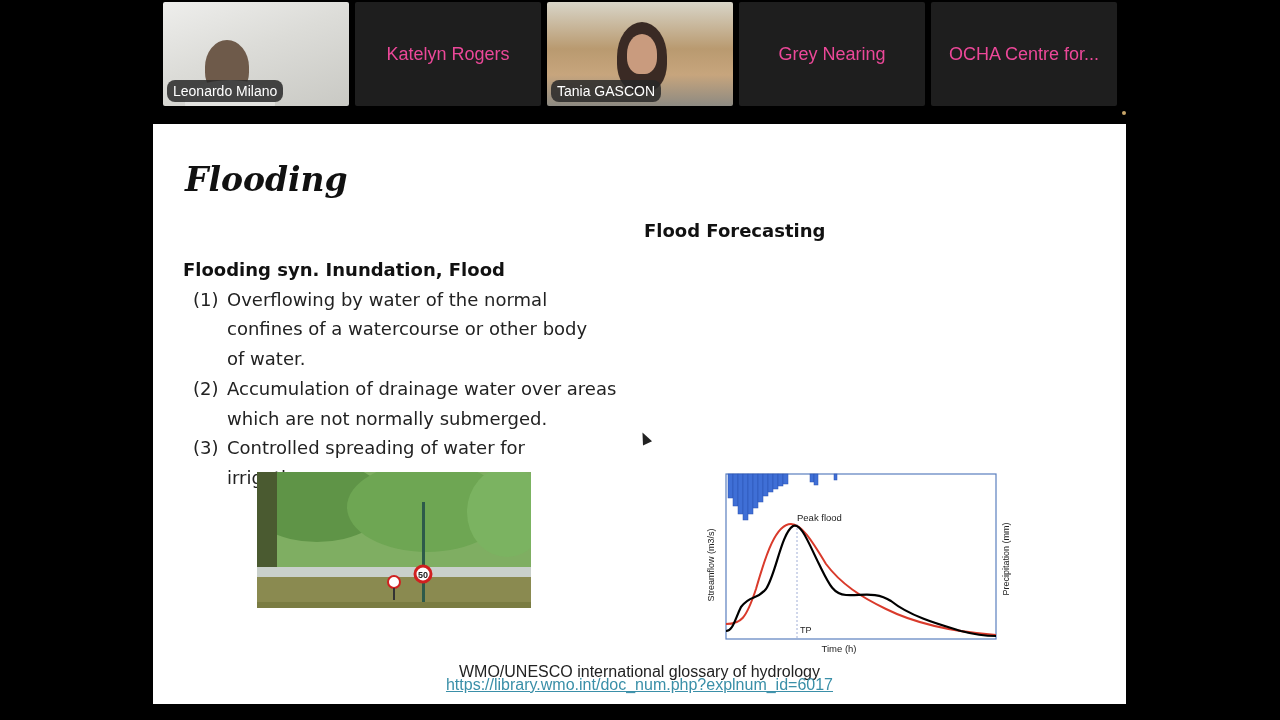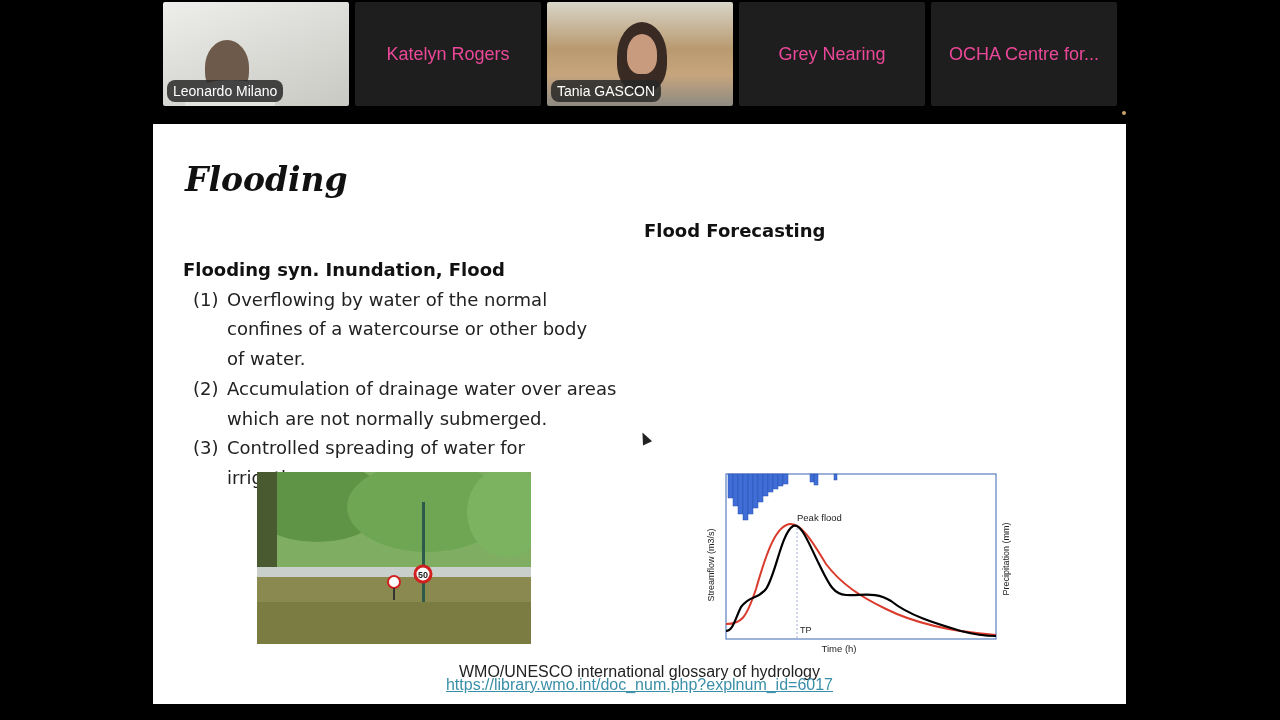--- a/index.html
+++ b/index.html
@@ -11,21 +11,21 @@
   .video-t { background:linear-gradient(180deg,#d8d5c8 0%,#b99a70 45%,#c7a57d 70%,#8d8a82 100%); }
   .person { position:absolute; border-radius:50% 50% 40% 40%; }
   .dot { position:absolute; left:1122px; top:111px; width:4px; height:4px; border-radius:50%; background:#c8a66a; }
   .slide { position:absolute; left:153px; top:124px; width:973px; height:580px; background:#fff; }
   .title { position:absolute; left:32px; top:36px; font-family:"DejaVu Serif", serif; font-weight:bold; font-size:33px; color:#111;font-style:italic; }
   .col { position:absolute; font-family:"DejaVu Sans", sans-serif; color:#222; font-size:18px; line-height:29.7px; }
   .col h3 { margin:0; font-size:18px; font-weight:bold; color:#111; }
   .item { display:flex; }
   .num { width:44px; padding-left:10px; box-sizing:border-box; }
   .item .txt { flex:1; }
-  .photo { position:absolute; left:104px; top:348px; width:274px; height:172px; overflow:hidden; background:linear-gradient(180deg,#a7c99a 0%,#6f9e57 30%,#8aaa70 45%,#c8cfc4 52%,#8c8c58 58%,#7f7f48 100%); }
+  .photo { position:absolute; left:104px; top:348px; width:274px; height:136px; overflow:hidden; background:linear-gradient(180deg,#a7c99a 0%,#6f9e57 30%,#8aaa70 45%,#c8cfc4 52%,#8c8c58 58%,#7f7f48 100%); }
   .chart { position:absolute; left:548px; top:345px; }
   .caption { position:absolute; left:0; right:0; top:541px; text-align:center; font-family:"Liberation Sans", sans-serif; font-size:16px; color:#222; line-height:13px; }
   .caption a { color:#3a8fa8; text-decoration:underline; }
   .cursor { position:absolute; left:640px; top:432px; width:0; height:0; border-left:5px solid transparent; border-right:5px solid transparent; border-bottom:12px solid #222; transform:rotate(-25deg); }
 </style>
 </head>
 <body>
 
 <div class="tile video-l" style="left:163px;">
   <div class="person" style="left:42px;top:38px;width:44px;height:54px;background:#6e5a4a;"></div>

